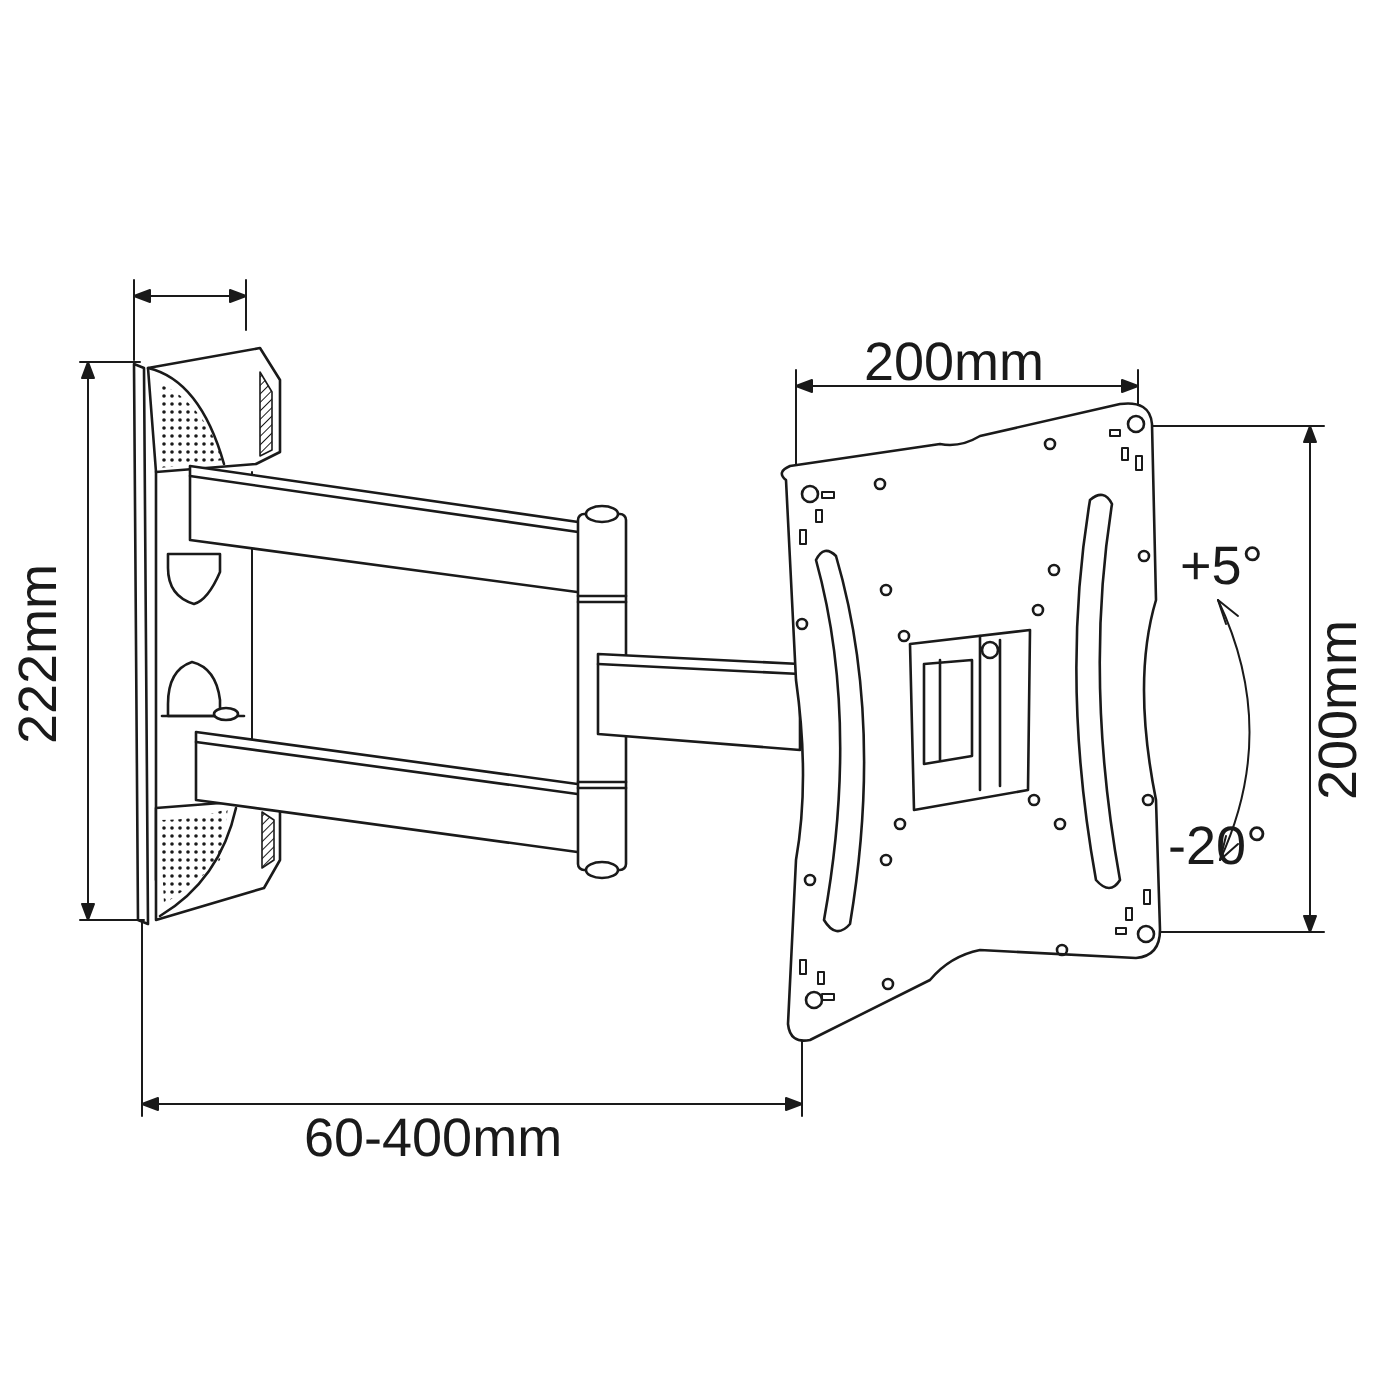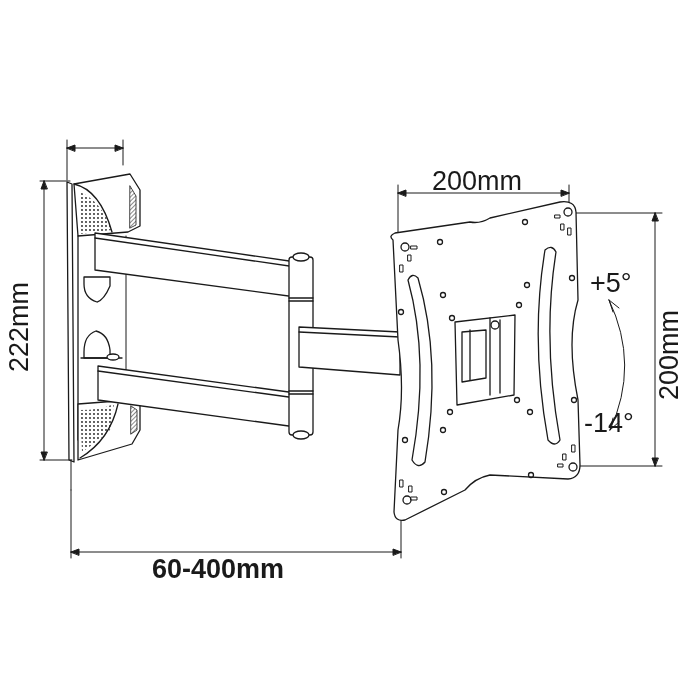--- a/index.html
+++ b/index.html
@@ -3,21 +3,21 @@
   <meta charset="utf-8">
   <style>
     html, body { margin: 0; padding: 0; background: #ffffff; }
     #canvas { position: relative; width: 700px; height: 700px; background: #ffffff; overflow: hidden; }
     svg { position: absolute; left: 0; top: 0; }
     .lbl { position: absolute; font-family: "Liberation Sans", sans-serif; color: #1a1a1a; white-space: nowrap; line-height: 1; }
     .dim-70 { left: 55px; top: 118px; font-size: 27px; }
     .dim-200h { left: 432px; top: 168px; font-size: 27px; }
     .dim-222 { left: 6px; top: 372px; font-size: 27px; transform: rotate(-90deg); transform-origin: left top; }
     .dim-200v { left: 656px; top: 400px; font-size: 27px; transform: rotate(-90deg); transform-origin: left top; }
-    .dim-range { left: 152px; top: 556px; font-size: 27px; font-weight: bold; }
+    .dim-range { left: 152px; top: 556px; font-size: 27px; }
     .ang-up { left: 590px; top: 270px; font-size: 27px; }
     .ang-down { left: 584px; top: 410px; font-size: 27px; }
   </style>
 </head>
 <body>
 
 <div id="canvas">
   <svg width="700" height="700" viewBox="0 0 700 700" fill="none" stroke="#1a1a1a" stroke-width="1.3" stroke-linejoin="round" stroke-linecap="round">
     <defs>
       <pattern id="dots" width="4" height="4" patternUnits="userSpaceOnUse">
@@ -172,14 +172,14 @@
           <rect x="572" y="445" width="3" height="7"></rect>
       </g>
     </g>
   </svg>
 
   <span class="lbl dim-200h">200mm</span>
   <span class="lbl dim-222">222mm</span>
   <span class="lbl dim-200v">200mm</span>
   <span class="lbl dim-range">60-400mm</span>
   <span class="lbl ang-up">+5°</span>
-  <span class="lbl ang-down">-14°</span>
+  <span class="lbl ang-down">-20°</span>
 </div>
 
 </body></html>

